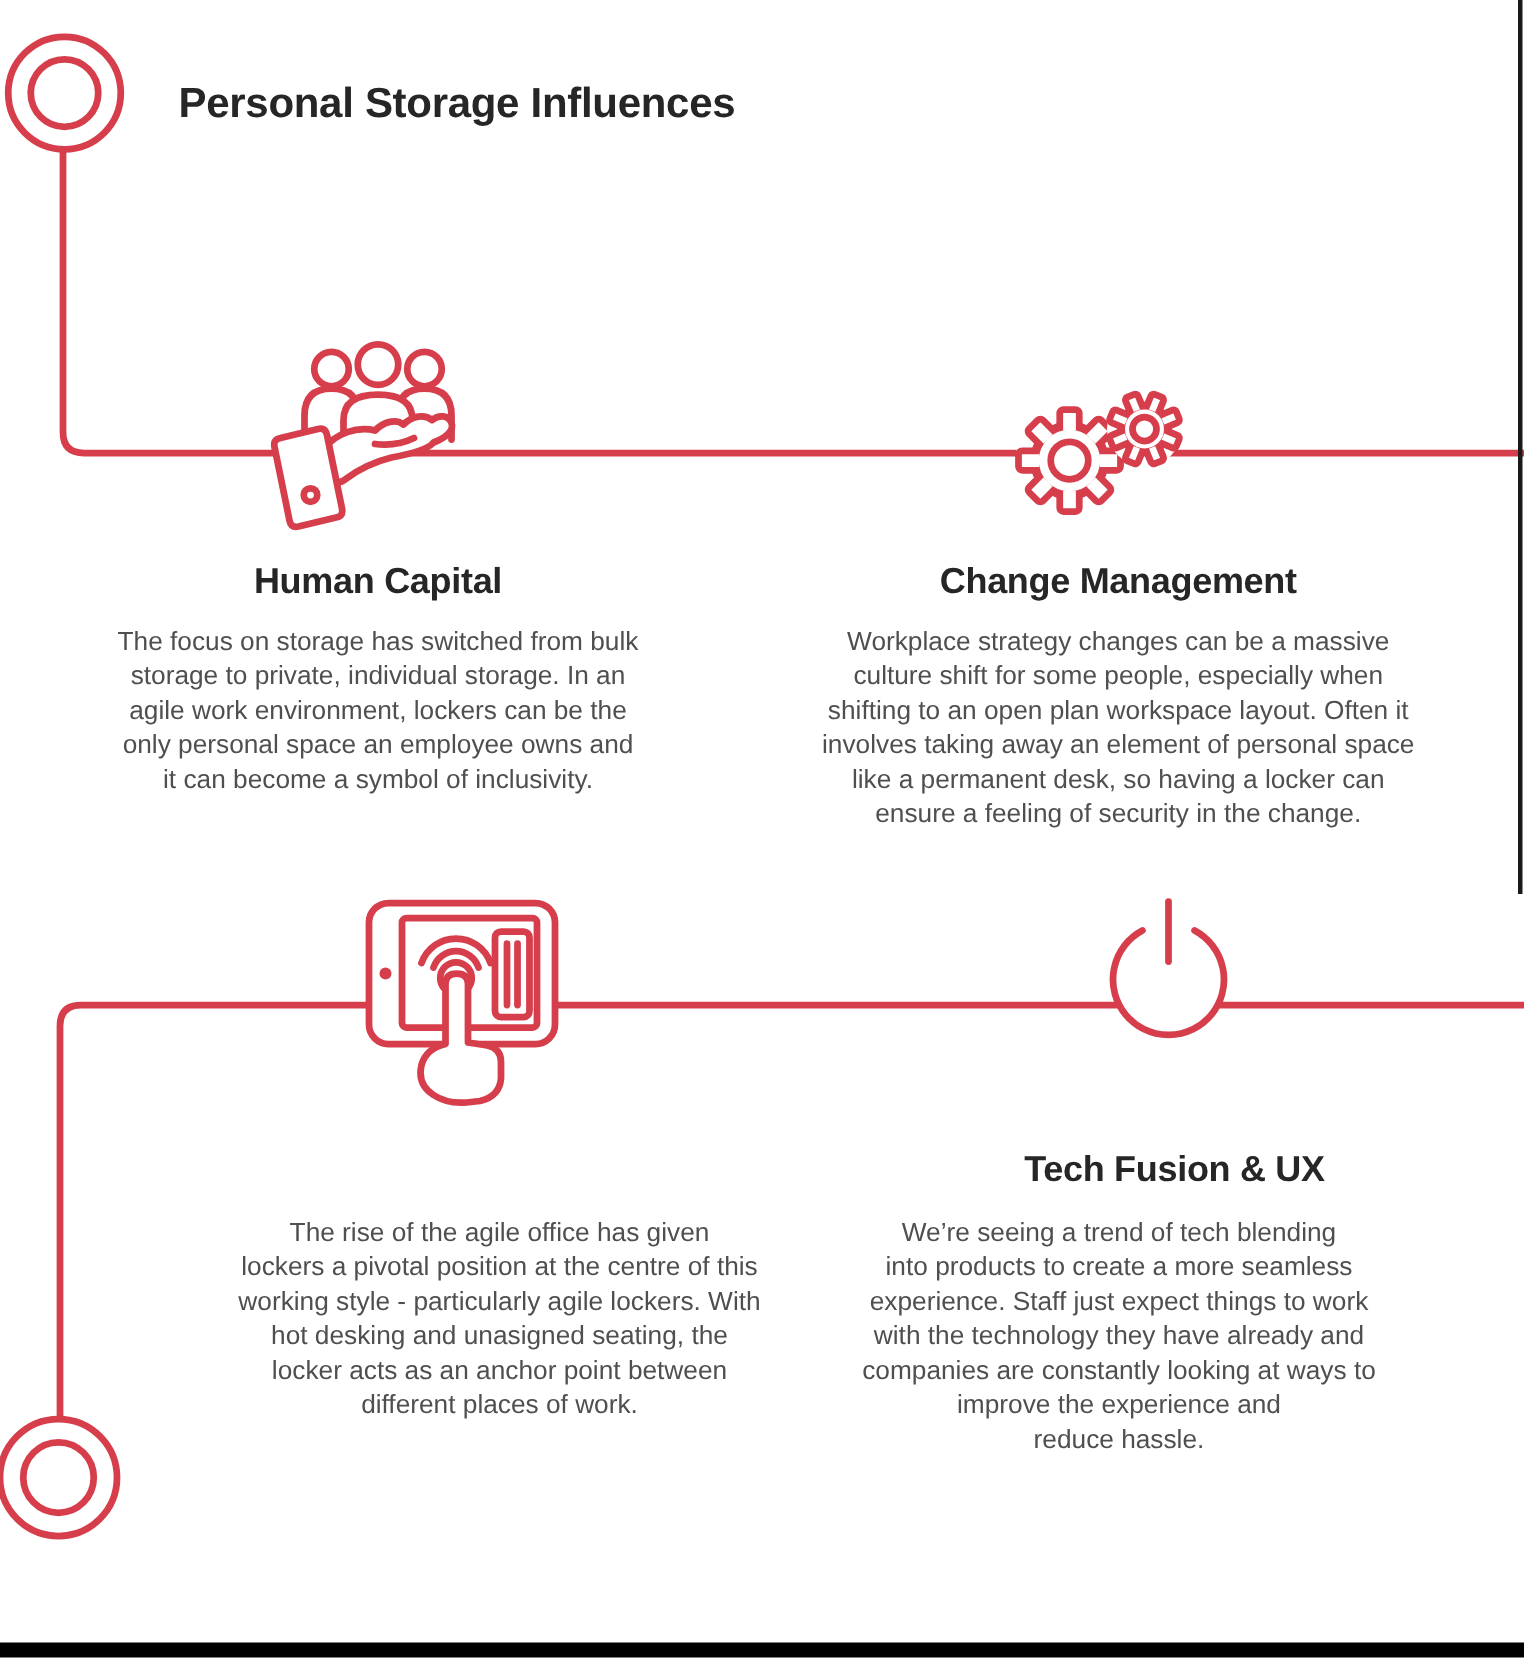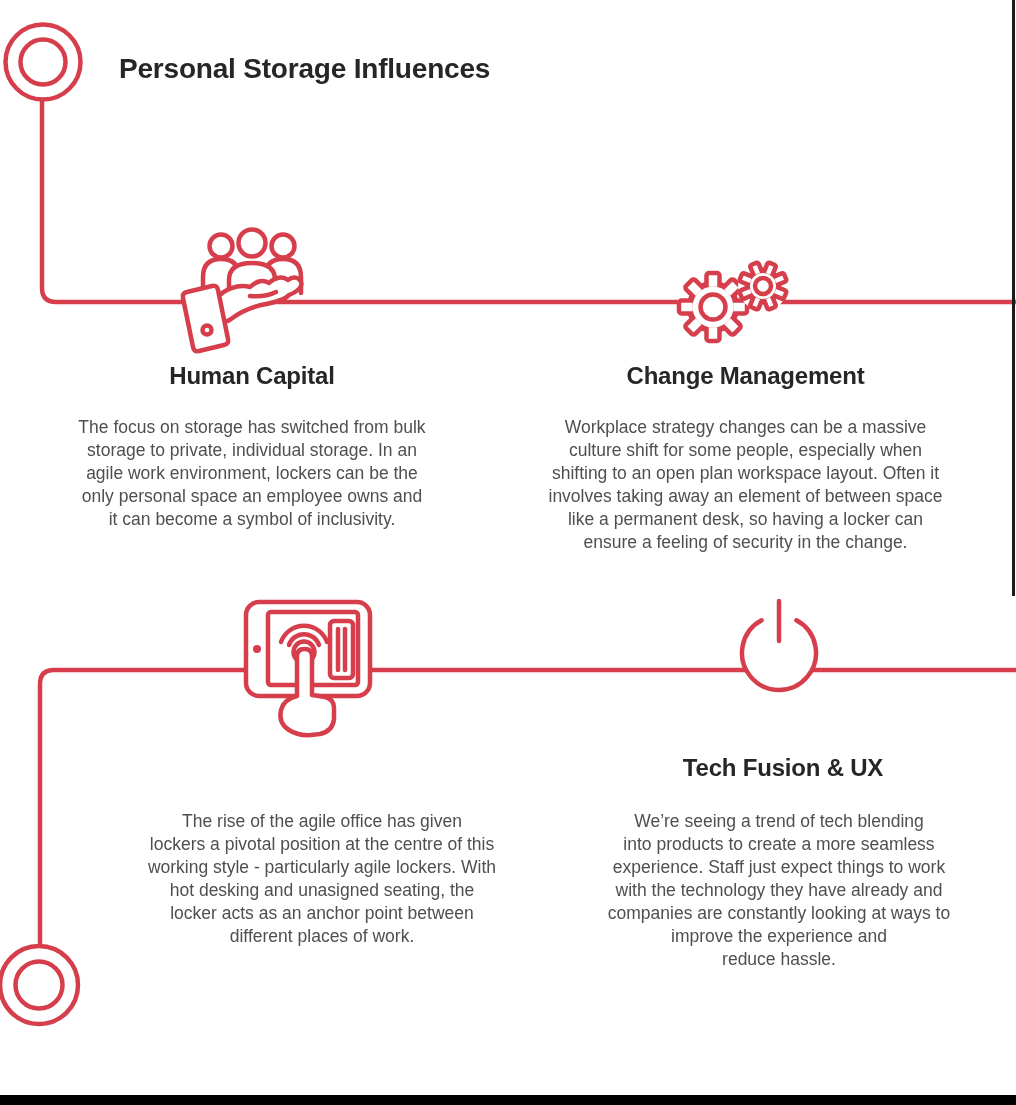--- a/index.html
+++ b/index.html
@@ -7,30 +7,30 @@
        font-family:"Liberation Sans","DejaVu Sans",sans-serif;}
   #canvas{position:relative;width:1016px;height:1105px;background:var(--bg,#fff);}
   .art{position:absolute;left:0;top:0;}
   .art .s  {stroke:var(--accent);fill:none;stroke-width:4.5;stroke-linecap:round;stroke-linejoin:round;}
   .art .sw {stroke:var(--accent);fill:#fff;stroke-width:4.5;stroke-linecap:round;stroke-linejoin:round;}
   .art .w  {fill:#fff;stroke:none;}
   .art .dot{fill:var(--accent);stroke:none;}
   .page-title{position:absolute;left:119px;top:53px;font-size:28px;font-weight:bold;
        color:var(--heading);letter-spacing:-0.2px;}
   .sec{position:absolute;text-align:center;}
-  .sec h3{margin:0;font-size:24px;font-weight:bold;color:var(--heading);letter-spacing:-0.2px;}
+  .sec h3{margin:12px;font-size:24px;font-weight:bold;color:var(--heading);letter-spacing:-0.2px;}
   .sec p{margin:0;font-size:17.5px;line-height:23px;color:var(--body);white-space:pre-line;}
   #sec-hc-h{left:47px;width:410px;top:362px;}
   #sec-cm-h{left:518px;width:455px;top:362px;}
   #sec-aw-h{left:103px;width:430px;top:754px;}
   #sec-tf-h{left:568px;width:430px;top:754px;}
   #sec-hc-b{left:47px;width:410px;top:416px;}
   #sec-cm-b{left:518px;width:455px;top:416px;}
-  #sec-aw-b{left:107px;width:430px;top:810px;}
-  #sec-tf-b{left:579px;width:400px;top:810px;}
+  #sec-aw-b{left:118px;width:430px;top:810px;}
+  #sec-tf-b{left:546px;width:400px;top:810px;}
   #page-edge{position:absolute;left:1012px;top:0;width:3px;height:596px;background:var(--edge);}
   #footer-bar{position:absolute;left:0;bottom:0;width:1016px;height:10px;background:var(--bar);}
 </style>
 </head>
 <body>
 
 <div id="canvas">
 
   <svg class="art" width="1016" height="1105" viewBox="0 0 1016 1105">
 
@@ -127,21 +127,21 @@
 it can become a symbol of inclusivity.</p>
   </div>
 
   <div class="sec" id="sec-cm-h">
     <h3>Change Management</h3>
   </div>
   <div class="sec" id="sec-cm-b">
     <p>Workplace strategy changes can be a massive
 culture shift for some people, especially when
 shifting to an open plan workspace layout. Often it
-involves taking away an element of between space
+involves taking away an element of personal space
 like a permanent desk, so having a locker can
 ensure a feeling of security in the change.</p>
   </div>
 
   <div class="sec" id="sec-aw-b">
     <p>The rise of the agile office has given
 lockers a pivotal position at the centre of this
 working style - particularly agile lockers. With
 hot desking and unasigned seating, the
 locker acts as an anchor point between

